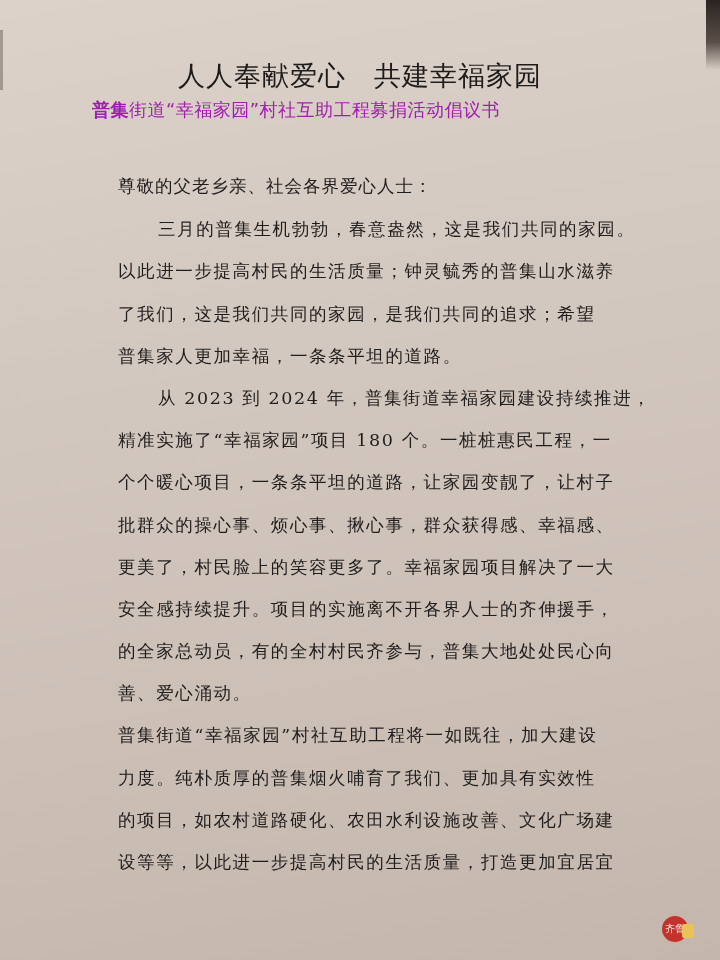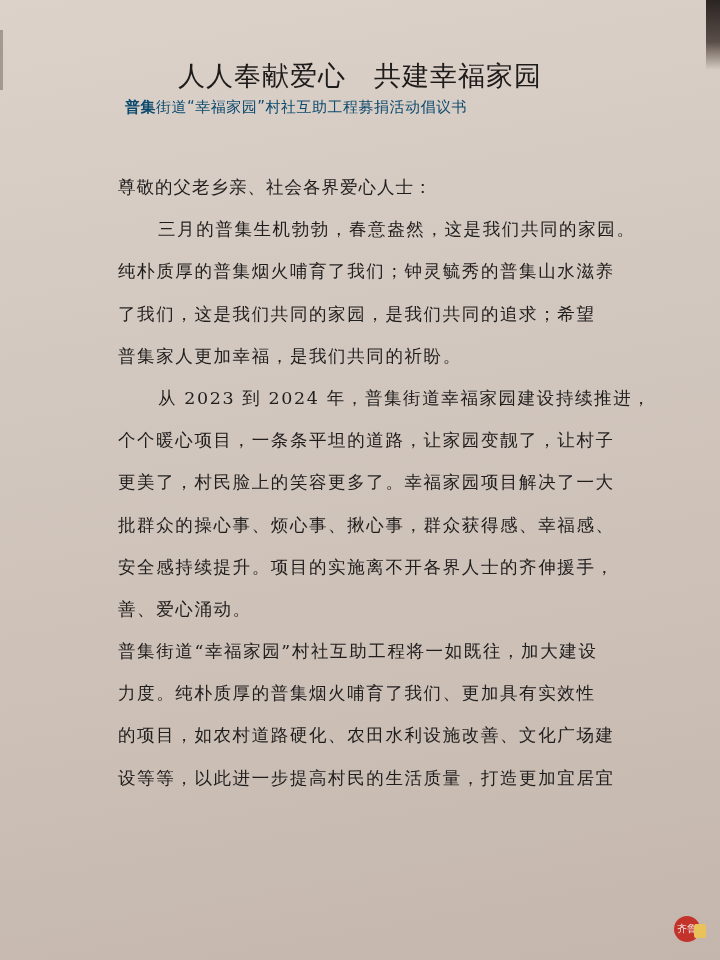--- a/index.html
+++ b/index.html
@@ -51,45 +51,45 @@
       word-spacing: 20px;
     }
     .title .gap { display: inline-block; width: 28px; }
     .subtitle {
       position: absolute;
       top: 98px;
       left: 0;
       width: 592px;
       text-align: center;
       font-family: "DejaVu Sans", "Liberation Sans", sans-serif;
-      font-size: 15px;
+      font-size: 18px;
       letter-spacing: 0.5px;
-      color: #0c4a6e;
+      color: #a21caf;
     }
     .subtitle .bold { font-weight: bold; }
     .body {
       position: absolute;
       top: 166px;
       left: 118px;
       width: 540px;
       font-size: 17.5px;
       line-height: 42.2px;
       letter-spacing: 1.6px;
       color: #201d1d;
     }
     .line {
       display: block;
       white-space: nowrap;
       height: 42.2px;
     }
     .line.indent { padding-left: 40px; }
-    .line.salutation { font-family: Liberation Serif, serif; letter-spacing: 1px; }
+    .line.salutation { font-family: Liberation Mono, monospace; letter-spacing: 1px; }
     .seal {
       position: absolute;
-      right: 12px;
+      right: 24px;
       bottom: 10px;
       width: 34px;
       height: 34px;
     }
     .seal-circle {
       position: absolute;
       left: 0;
       top: 0;
       width: 26px;
       height: 26px;
@@ -122,28 +122,30 @@
     <span>人人奉献爱心</span><span class="gap"></span><span>共建幸福家园</span>
   </div>
 
   <div class="subtitle">
     <span class="bold">普集</span><span>街道“幸福家园”村社互助工程募捐活动倡议书</span>
   </div>
 
   <div class="body">
     <span class="line salutation">尊敬的父老乡亲、社会各界爱心人士：</span>
     <span class="line indent">三月的普集生机勃勃，春意盎然，这是我们共同的家园。</span>
-    <span class="line">纯朴质厚的普集烟火哺育了我们；钟灵毓秀的普集山水滋养</span>
+    <span class="line">以此进一步提高村民的生活质量；钟灵毓秀的普集山水滋养</span>
     <span class="line">了我们，这是我们共同的家园，是我们共同的追求；希望</span>
-    <span class="line">普集家人更加幸福，是我们共同的祈盼。</span>
+    <span class="line">普集家人更加幸福，一条条平坦的道路。</span>
     <span class="line indent">从 2023 到 2024 年，普集街道幸福家园建设持续推进，</span>
+    <span class="line">精准实施了“幸福家园”项目 180 个。一桩桩惠民工程，一</span>
     <span class="line">个个暖心项目，一条条平坦的道路，让家园变靓了，让村子</span>
+    <span class="line">批群众的操心事、烦心事、揪心事，群众获得感、幸福感、</span>
     <span class="line">更美了，村民脸上的笑容更多了。幸福家园项目解决了一大</span>
-    <span class="line">批群众的操心事、烦心事、揪心事，群众获得感、幸福感、</span>
     <span class="line">安全感持续提升。项目的实施离不开各界人士的齐伸援手，</span>
+    <span class="line">的全家总动员，有的全村村民齐参与，普集大地处处民心向</span>
     <span class="line">善、爱心涌动。</span>
     <span class="line">普集街道“幸福家园”村社互助工程将一如既往，加大建设</span>
     <span class="line">力度。纯朴质厚的普集烟火哺育了我们、更加具有实效性</span>
     <span class="line">的项目，如农村道路硬化、农田水利设施改善、文化广场建</span>
     <span class="line">设等等，以此进一步提高村民的生活质量，打造更加宜居宜</span>
   </div>
 
   <div class="seal">
     <div class="seal-circle">齐鲁</div>
     <div class="seal-mark"></div>

